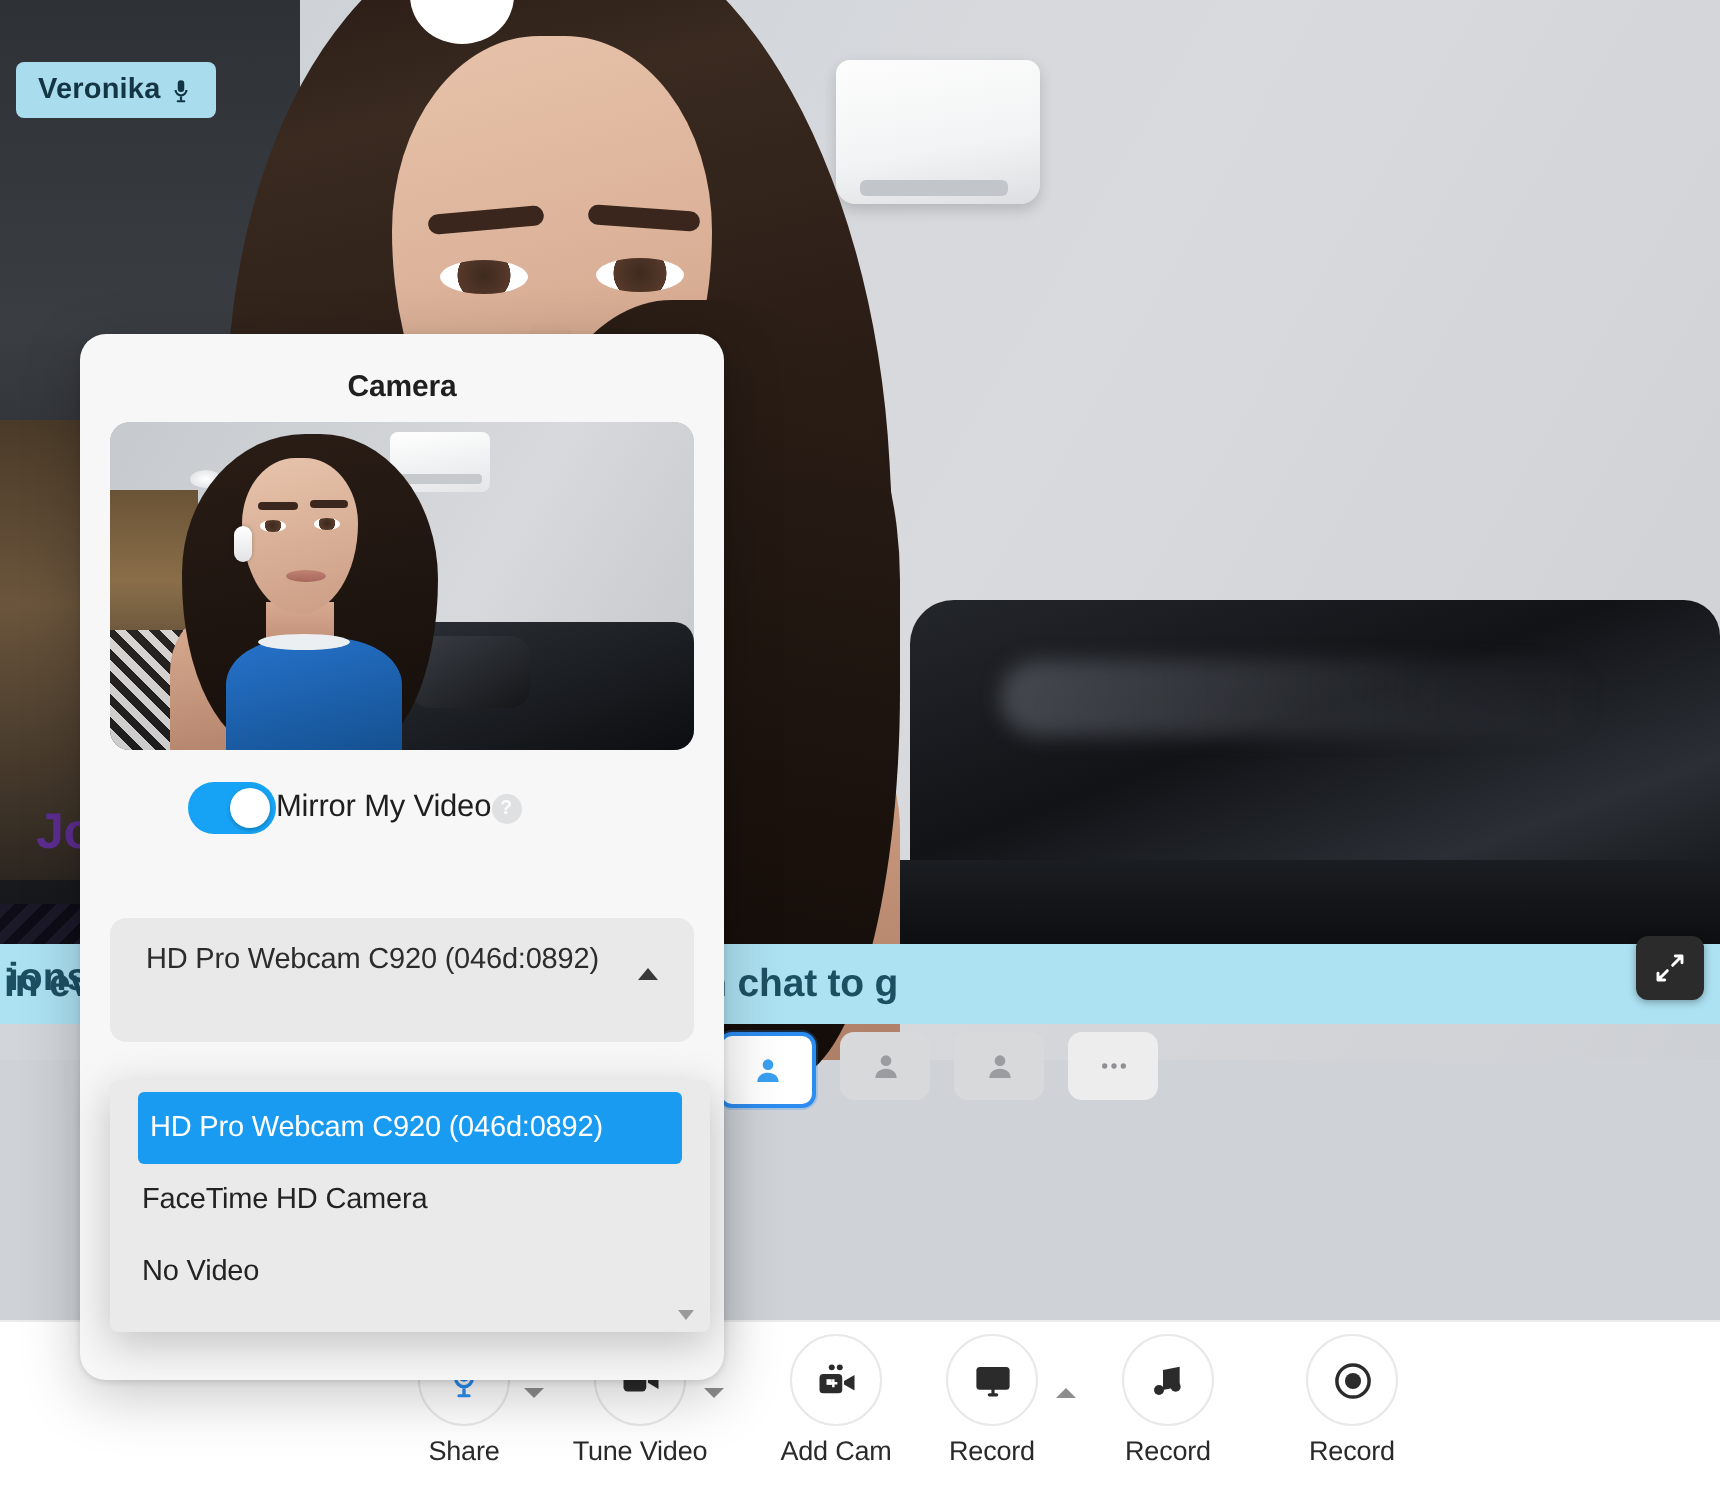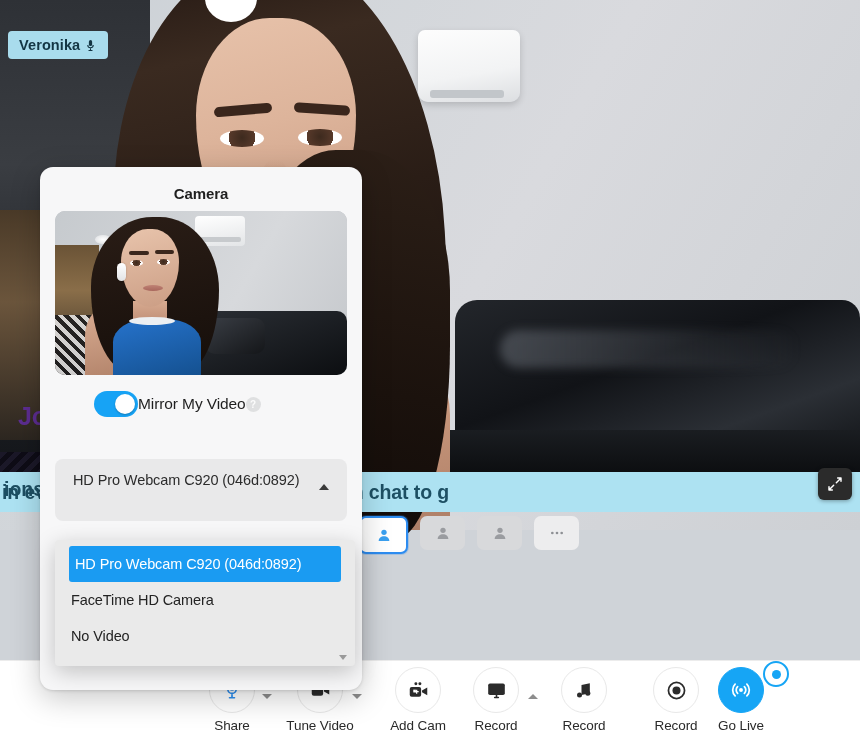--- a/index.html
+++ b/index.html
@@ -446,33 +446,20 @@
   <div class="tb-item" style="left:634px;">
     <div class="tb-circle">
       <svg viewBox="0 0 24 24" width="21" height="21">
         <circle cx="12" cy="12" r="9.2" fill="none" stroke="#2b2b2b" stroke-width="2"></circle>
         <circle cx="12" cy="12" r="4.6" fill="#2b2b2b"></circle>
       </svg>
     </div>
     <div class="tb-label">Record</div>
   </div>
 
-  <div class="tb-item" style="left:699px;">
-    <div class="tb-circle live">
-      <svg viewBox="0 0 24 24" width="22" height="22" fill="none" stroke="#fff" stroke-width="1.9" stroke-linecap="round">
-        <circle cx="12" cy="12" r="2.1" fill="#fff" stroke="none"></circle>
-        <path d="M8.3 8.3a5.2 5.2 0 0 0 0 7.4M15.7 8.3a5.2 5.2 0 0 1 0 7.4"></path>
-        <path d="M5.6 5.6a9 9 0 0 0 0 12.8M18.4 5.6a9 9 0 0 1 0 12.8"></path>
-      </svg>
-      <span class="live-dot" style="right:-6px;top:-6px;">
-          <i></i>
-        </span>
-    </div>
-    <div class="tb-label">Go Live</div>
-  </div>
 </div>
 
 <div id="camera-popover">
   <div id="cam-title">Camera</div>
 
   <div id="cam-preview">
     <div class="p-wall"></div>
     <div class="p-kitchen"></div>
     <div class="p-kit-dark"></div>
     <div class="p-ac"></div>

